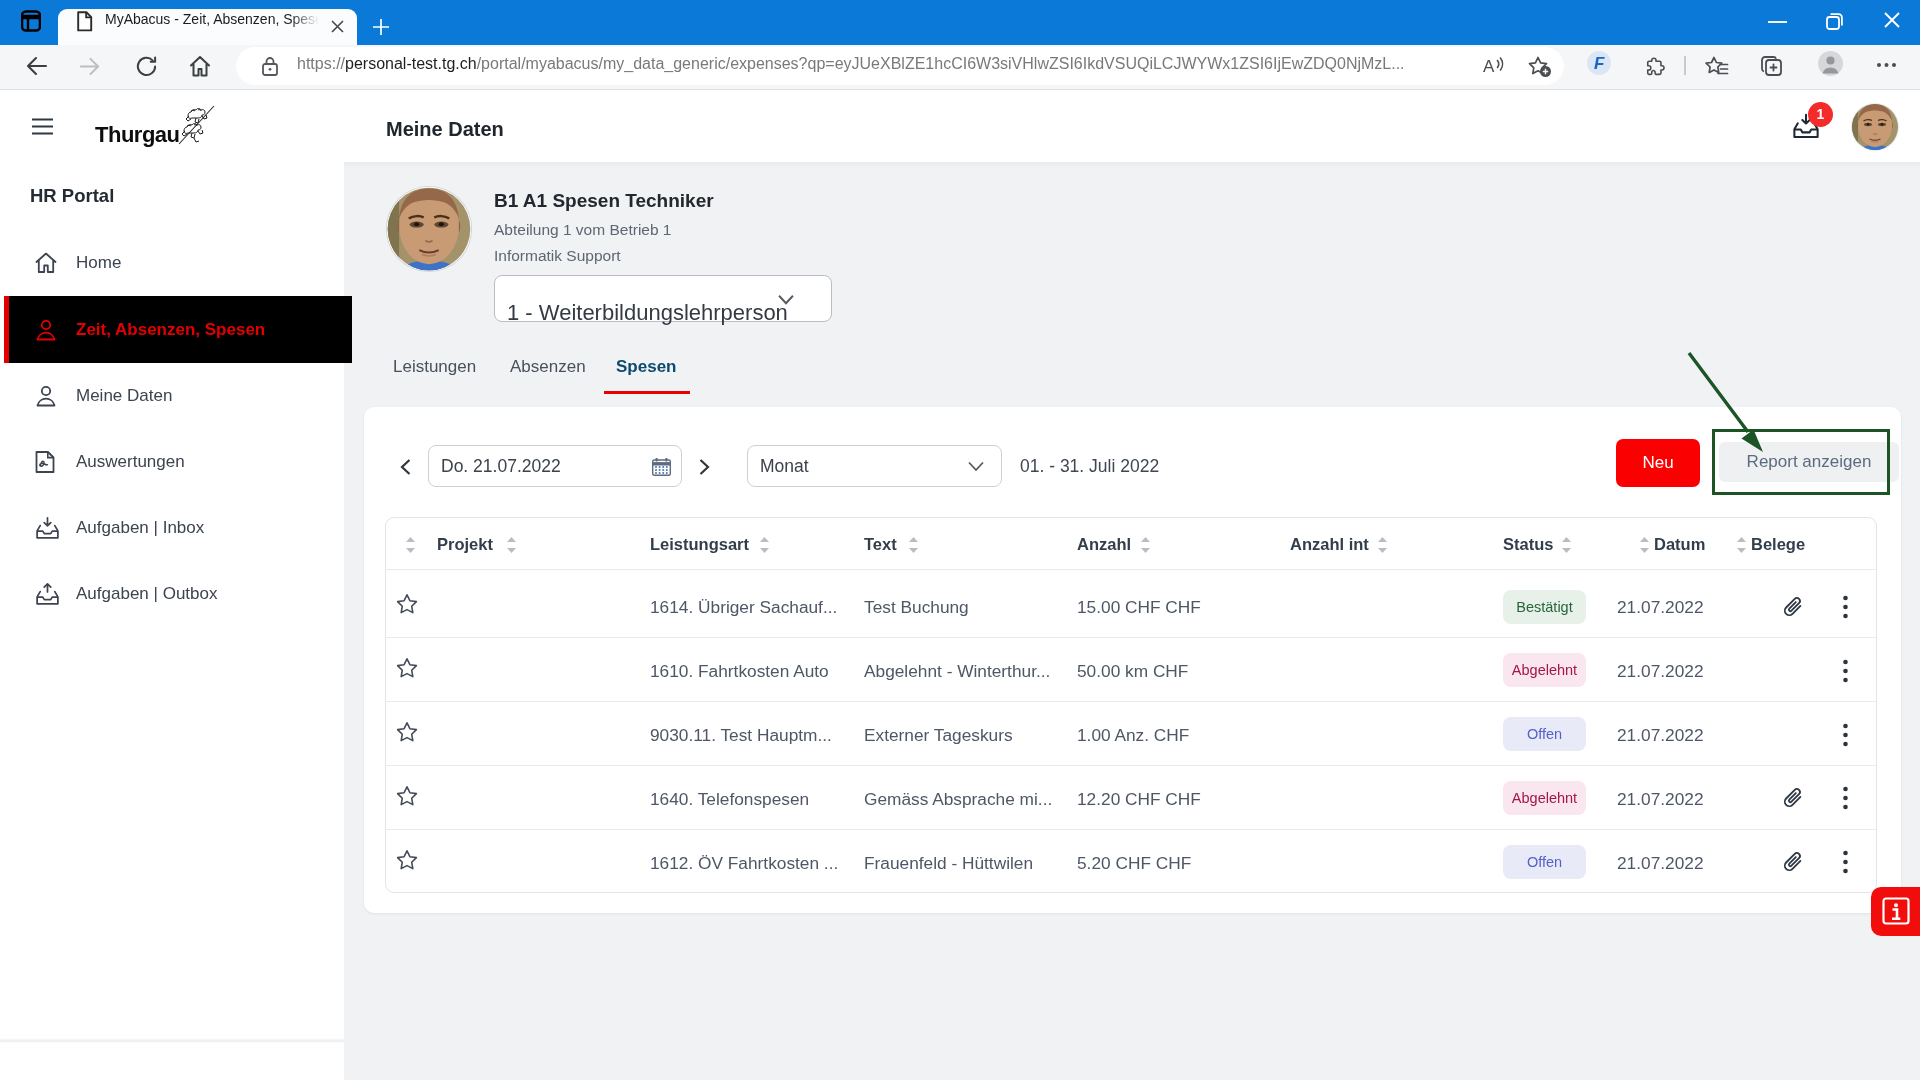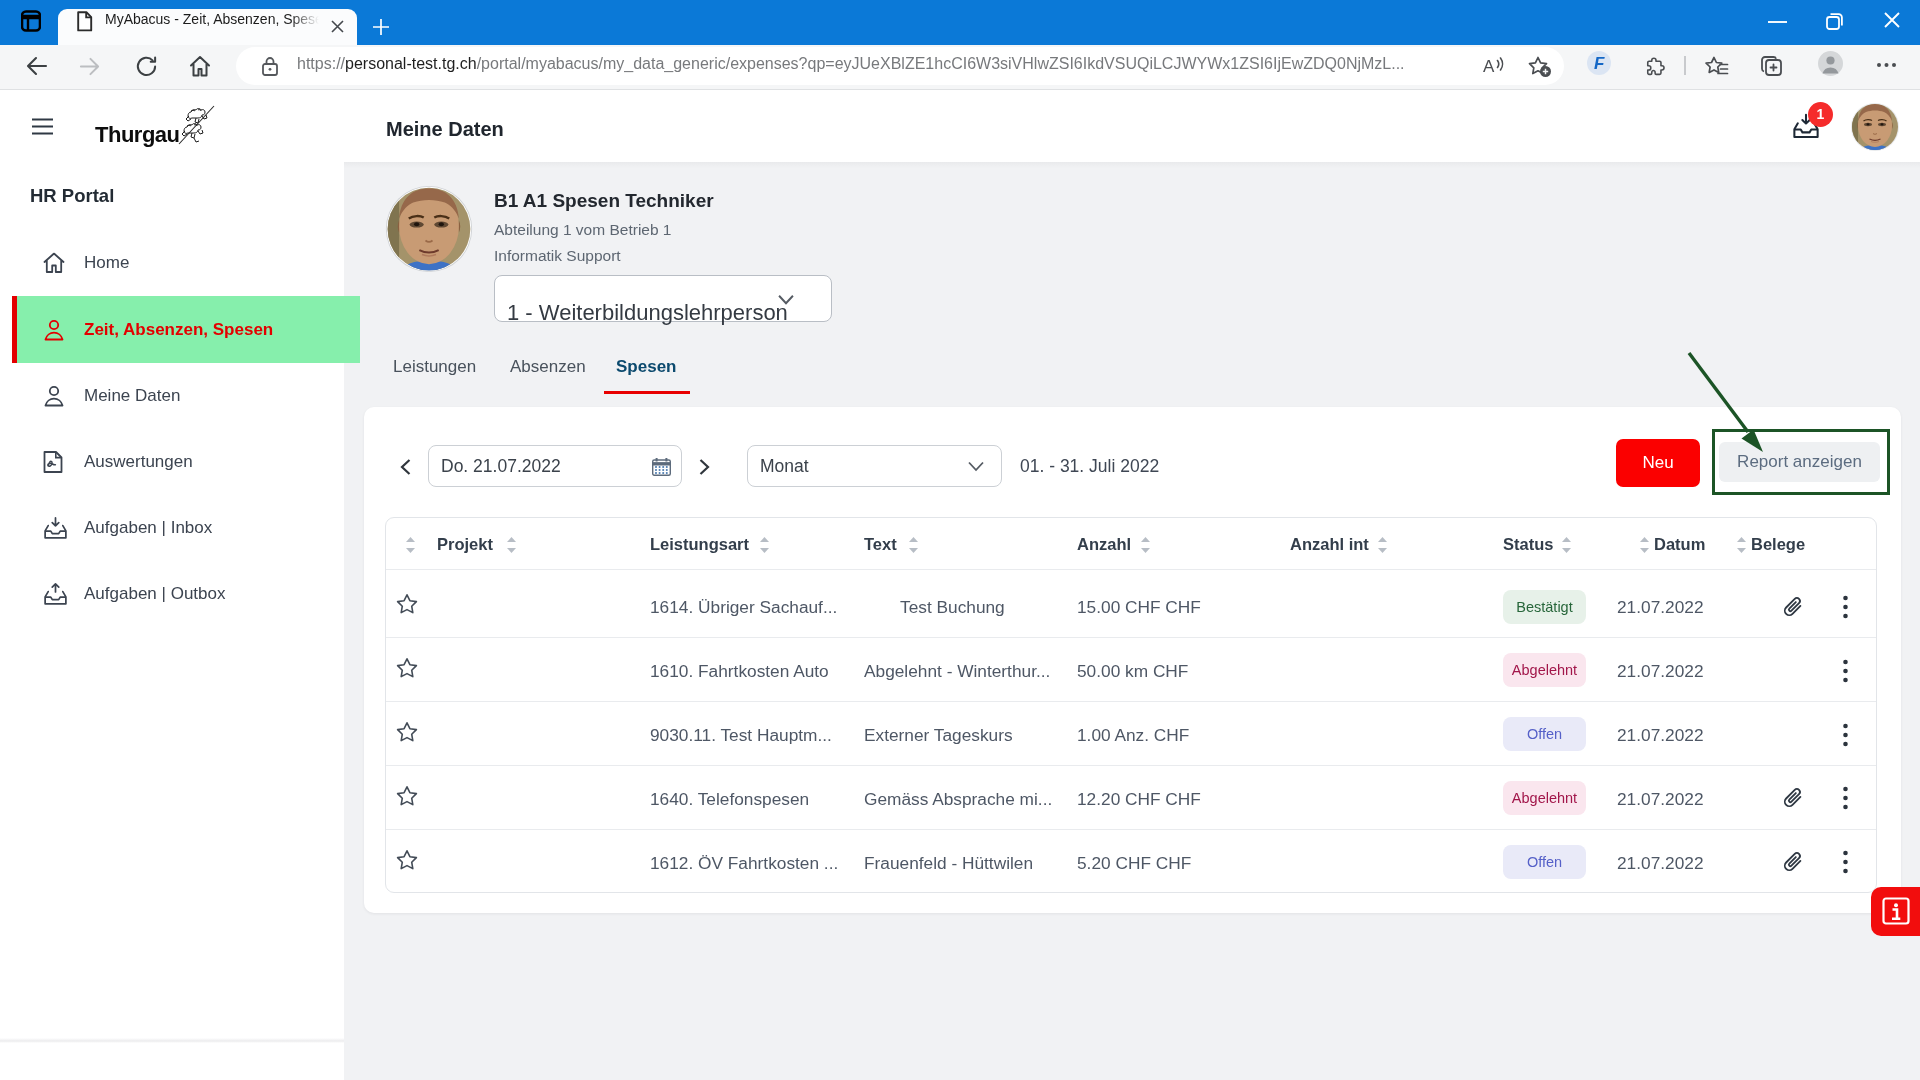--- a/index.html
+++ b/index.html
@@ -11,37 +11,37 @@
 #tab{position:absolute;left:58px;top:9px;width:299px;height:36px;background:#fbfcfd;border-radius:9px 9px 0 0}
 #tabtitle{position:absolute;left:105px;top:11px;width:216px;height:20px;font-size:14px;color:#1c1c1c;white-space:nowrap;overflow:hidden;-webkit-mask-image:linear-gradient(90deg,#000 86%,transparent 99%);mask-image:linear-gradient(90deg,#000 86%,transparent 99%)}
 #browserbar{position:absolute;left:0;top:45px;width:1920px;height:45px;background:#f5f6f7;border-bottom:1px solid #dfe1e3}
 #addrpill{position:absolute;left:236px;top:47px;width:1328px;height:38px;background:#fff;border-radius:19px}
 #urltext{position:absolute;left:297px;top:55px;width:1180px;font-size:16px;color:#77797c;white-space:nowrap;overflow:hidden}
 #urltext b{color:#1f1f1f;font-weight:normal}
 
 #appheader{position:absolute;left:344px;top:90px;width:1576px;height:72px;background:#fff}
 #headshadow{position:absolute;left:344px;top:162px;width:1576px;height:6px;background:linear-gradient(#e9eaec,rgba(241,242,244,0))}
 #sidebar{position:absolute;left:0;top:90px;width:344px;height:990px;background:#fff}
-.navitem{position:absolute;left:12px;width:348px;height:66px}
+.navitem{position:absolute;left:4px;width:348px;height:66px}
 .navtext{position:absolute;left:72px;top:50%;transform:translateY(-50%);font-size:17px;color:#3c4450}
 .navicon{position:absolute;left:31px;top:50%;transform:translateY(-50%)}
 #meinedaten{position:absolute;left:386px;top:118px;font-size:20px;font-weight:bold;color:#20262e}
 
 #pname{position:absolute;left:494px;top:190px;font-size:19px;font-weight:bold;color:#23282f}
 .psub{position:absolute;left:494px;font-size:15.5px;color:#5d6671}
 #pselect{position:absolute;left:494px;top:275px;width:338px;height:47px;border:1px solid #b9bec5;border-radius:8px;background:#fff}
 #pselect span{position:absolute;left:12px;top:24px;font-size:22px;color:#343a42}
 
 .apptab{position:absolute;top:357px;font-size:17px;color:#49525c}
 #tabline{position:absolute;left:604px;top:391px;width:86px;height:3px;background:#e80000}
 
 #card{position:absolute;left:364px;top:407px;width:1537px;height:506px;background:#fff;border-radius:10px;box-shadow:0 1px 3px rgba(25,30,40,.07)}
 .inbox-ctl{position:absolute;height:42px;border:1px solid #ccd0d5;border-radius:8px;background:#fff}
 #neubtn{position:absolute;left:1616px;top:439px;width:84px;height:48px;background:#fb0000;border-radius:7px;color:#fff;font-weight:normal;font-size:17px;text-align:center;line-height:48px}
-#repbtn{position:absolute;left:1719px;top:442px;width:161px;height:40px;background:#eef0f2;border-radius:6px;color:#5c6c80;font-size:17px;text-align:center;line-height:40px}
+#repbtn{position:absolute;left:1719px;top:442px;width:180px;height:40px;background:#eef0f2;border-radius:6px;color:#5c6c80;font-size:17px;text-align:center;line-height:40px}
 
 #tbl{position:absolute;left:385px;top:517px;width:1492px;height:376px;border:1px solid #e2e5e9;border-radius:9px}
 .thr{position:absolute;font-size:16.5px;font-weight:bold;color:#333e4b;top:535px}
 .rowline{position:absolute;left:386px;width:1490px;height:1px;background:#e9ebee}
 .cell{position:absolute;font-size:17.3px;color:#4e5765;white-space:nowrap}
 .chip{position:absolute;left:1503px;width:83px;height:34px;border-radius:8px;font-size:14.5px;text-align:center;line-height:34px}
 .chip.g{background:#e7f1e9;color:#27663a}
 .chip.r{background:#fae6ee;color:#a2164a}
 .chip.o{background:#e9eaf8;color:#5560c8}
 .sort{display:inline-block;vertical-align:middle}
@@ -170,21 +170,21 @@
 </g>
 </svg>
 <div class="abs" style="left:30px;top:185px;font-size:18.5px;font-weight:bold;color:#232b34">HR Portal</div>
 
 <div class="navitem" style="top:230px">
     <svg class="navicon" width="22" height="21" viewBox="0 0 22 21">
       <path d="M1.5 9.5L11 1l9.5 8.5M3.8 8v11.5h5.4V13h3.6v6.5h5.4V8" fill="none" stroke="#3c4450" stroke-width="1.8" stroke-linecap="round" stroke-linejoin="round"></path>
     </svg>
     <span class="navtext">Home</span>
   </div>
-<div class="navitem" style="top:296px;height:67px;background:#86efac">
+<div class="navitem" style="top:296px;height:67px;background:#000000">
     <div style="position:absolute;left:0;top:0;width:5px;height:67px;background:#e30000"></div>
     <svg class="navicon" width="22" height="22" viewBox="0 0 22 22">
       <circle cx="11" cy="6" r="4.2" fill="none" stroke="#e30000" stroke-width="1.8"></circle>
       <path d="M2.5 20.5a8.7 8.7 0 0 1 17 0z" fill="none" stroke="#e30000" stroke-width="1.8" stroke-linejoin="round"></path>
     </svg>
     <span class="navtext" style="color:#e30000;font-weight:bold">Zeit, Absenzen, Spesen</span>
   </div>
 <div class="navitem" style="top:363px">
     <svg class="navicon" width="22" height="22" viewBox="0 0 22 22">
       <circle cx="11" cy="6" r="4.2" fill="none" stroke="#3c4450" stroke-width="1.8"></circle>
@@ -382,21 +382,21 @@
 <div class="rowline" style="top:569px"></div>
 <div class="rowline" style="top:637px"></div>
 <div class="rowline" style="top:701px"></div>
 <div class="rowline" style="top:765px"></div>
 <div class="rowline" style="top:829px"></div>
 
 <svg class="star abs" style="left:396px;top:593px" width="22" height="21" viewBox="0 0 22 21">
     <path d="M11 1.8l2.9 5.9 6.5.9-4.7 4.6 1.1 6.4L11 16.6l-5.8 3 1.1-6.4L1.6 8.6l6.5-.9z" fill="none" stroke="#434c57" stroke-width="1.6" stroke-linejoin="round"></path>
   </svg>
 <div class="cell" style="left:650px;top:597px">1614. Übriger Sachauf...</div>
-<div class="cell" style="left:900px;top:597px">Test Buchung</div>
+<div class="cell" style="left:864px;top:597px">Test Buchung</div>
 <div class="cell" style="left:1077px;top:597px">15.00 CHF CHF</div>
 <div class="chip g" style="top:590px">Bestätigt</div>
 <div class="cell" style="left:1617px;top:597px">21.07.2022</div>
 <svg class="clip abs" style="left:1781px;top:595px" width="24" height="24" viewBox="0 0 24 24">
     <path d="M16.5 6V17.2a4.5 4.5 0 0 1-9 0V5a3 3 0 0 1 6 0v10.7a1.5 1.5 0 0 1-3 0V6.5" fill="none" stroke="#2e3742" stroke-width="1.8" stroke-linecap="round" transform="rotate(45 12 12)"></path>
   </svg>
 <svg class="dots abs" style="left:1843px;top:595px" width="5" height="24" viewBox="0 0 5 24">
     <circle cx="2.5" cy="3" r="2.3" fill="#2b333d"></circle>
     <circle cx="2.5" cy="12" r="2.3" fill="#2b333d"></circle>
     <circle cx="2.5" cy="21" r="2.3" fill="#2b333d"></circle>

